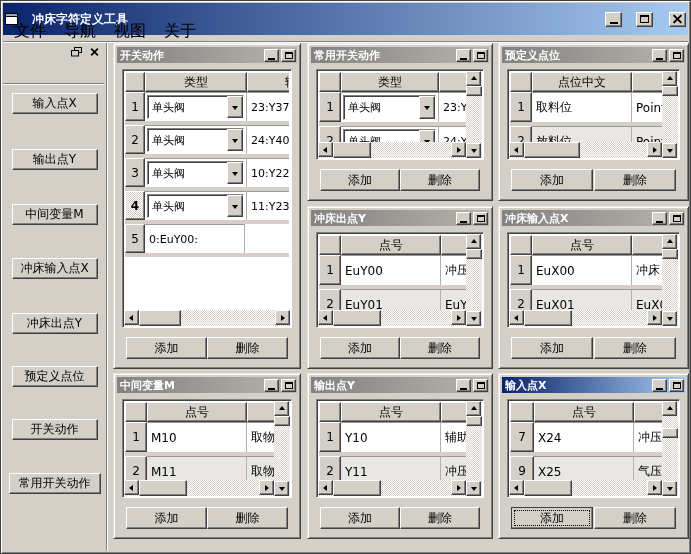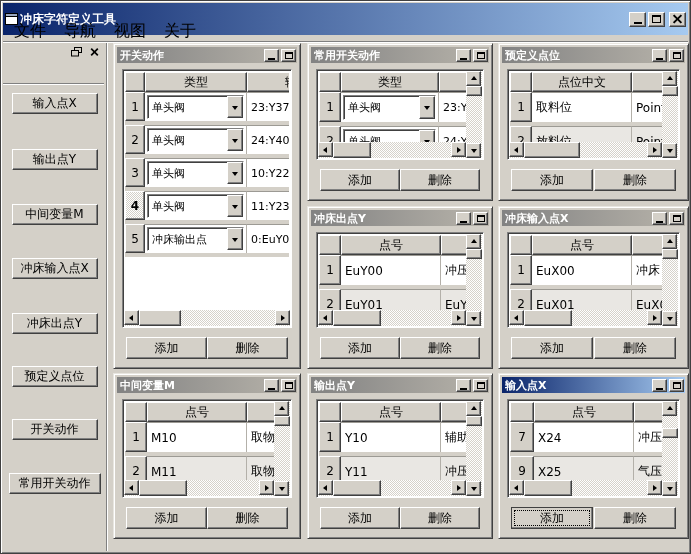--- a/index.html
+++ b/index.html
@@ -5,21 +5,21 @@
   :root{
     --face:#d4d0c8; --shadow:#808080; --dark:#404040; --lite:#ffffff;
   }
   *{box-sizing:border-box; margin:0; padding:0; font-family:"DejaVu Sans","Liberation Sans",sans-serif;}
   body{margin:0;background:#d4d0c8;}
   #app{position:relative;width:691px;height:554px;background:var(--face);
        border:1px solid #404040; box-shadow:inset 1px 1px 0 #fff, inset -1px -1px 0 #808080;}
   
   #titlebar{position:absolute;top:2px;left:2px;right:2px;height:19px;
             background:linear-gradient(90deg,#0a246a,#a6caf0);
-            display:flex;align-items:center;padding:16px 2px;gap:2px;}
+            display:flex;align-items:center;padding:16px 2px;gap:14px;}
   #titlebar .title{flex:1;color:#fff;font-weight:bold;font-size:12px;white-space:nowrap;overflow:hidden;}
   .cbtn{width:17px;height:15px;background:var(--face);border:1px solid;border-color:#fff #404040 #404040 #fff;
         box-shadow:inset -1px -1px 0 #808080;display:flex;align-items:center;justify-content:center;flex:none;}
   .g-min{width:8px;height:2px;background:#000;margin-top:8px;}
   .g-max{width:9px;height:8px;border:1px solid #000;border-top:2px solid #000;}
   .g-x{position:relative;width:9px;height:8px;}
   .g-x:before,.g-x:after{content:"";position:absolute;left:-1px;top:3px;width:11px;height:2px;background:#000;}
   .g-x:before{transform:rotate(45deg);} .g-x:after{transform:rotate(-45deg);}
   
   #menubar{position:absolute;top:21px;left:2px;right:2px;height:20px;display:flex;align-items:center;
@@ -207,28 +207,20 @@
                   <span class="combo-text">单头阀</span>
                   <span class="combo-btn">
                       <i class="tri-down"></i>
                     </span>
                 </span>
               </span>
               <span class="cell" style="width:100px;font-size:11px">11:Y23:顶</span>
             </div>
             <div class="drow" style="height:33px">
               <span class="ncell" style="width:20px">5</span>
-              <span class="cell combo-cell" style="width:102px">
-                <span class="combo">
-                  <span class="combo-text">冲床输出点</span>
-                  <span class="combo-btn">
-                      <i class="tri-down"></i>
-                    </span>
-                </span>
-              </span>
               <span class="cell" style="width:100px;font-size:11px">0:EuY00:</span>
             </div>
           </div>
           <div class="hscroll full checker">
             <span class="sbtn">
                 <i class="tri-left"></i>
               </span>
             <span class="hthumb" style="width:42px"></span>
             <span class="sspacer"></span>
             <span class="sbtn">

